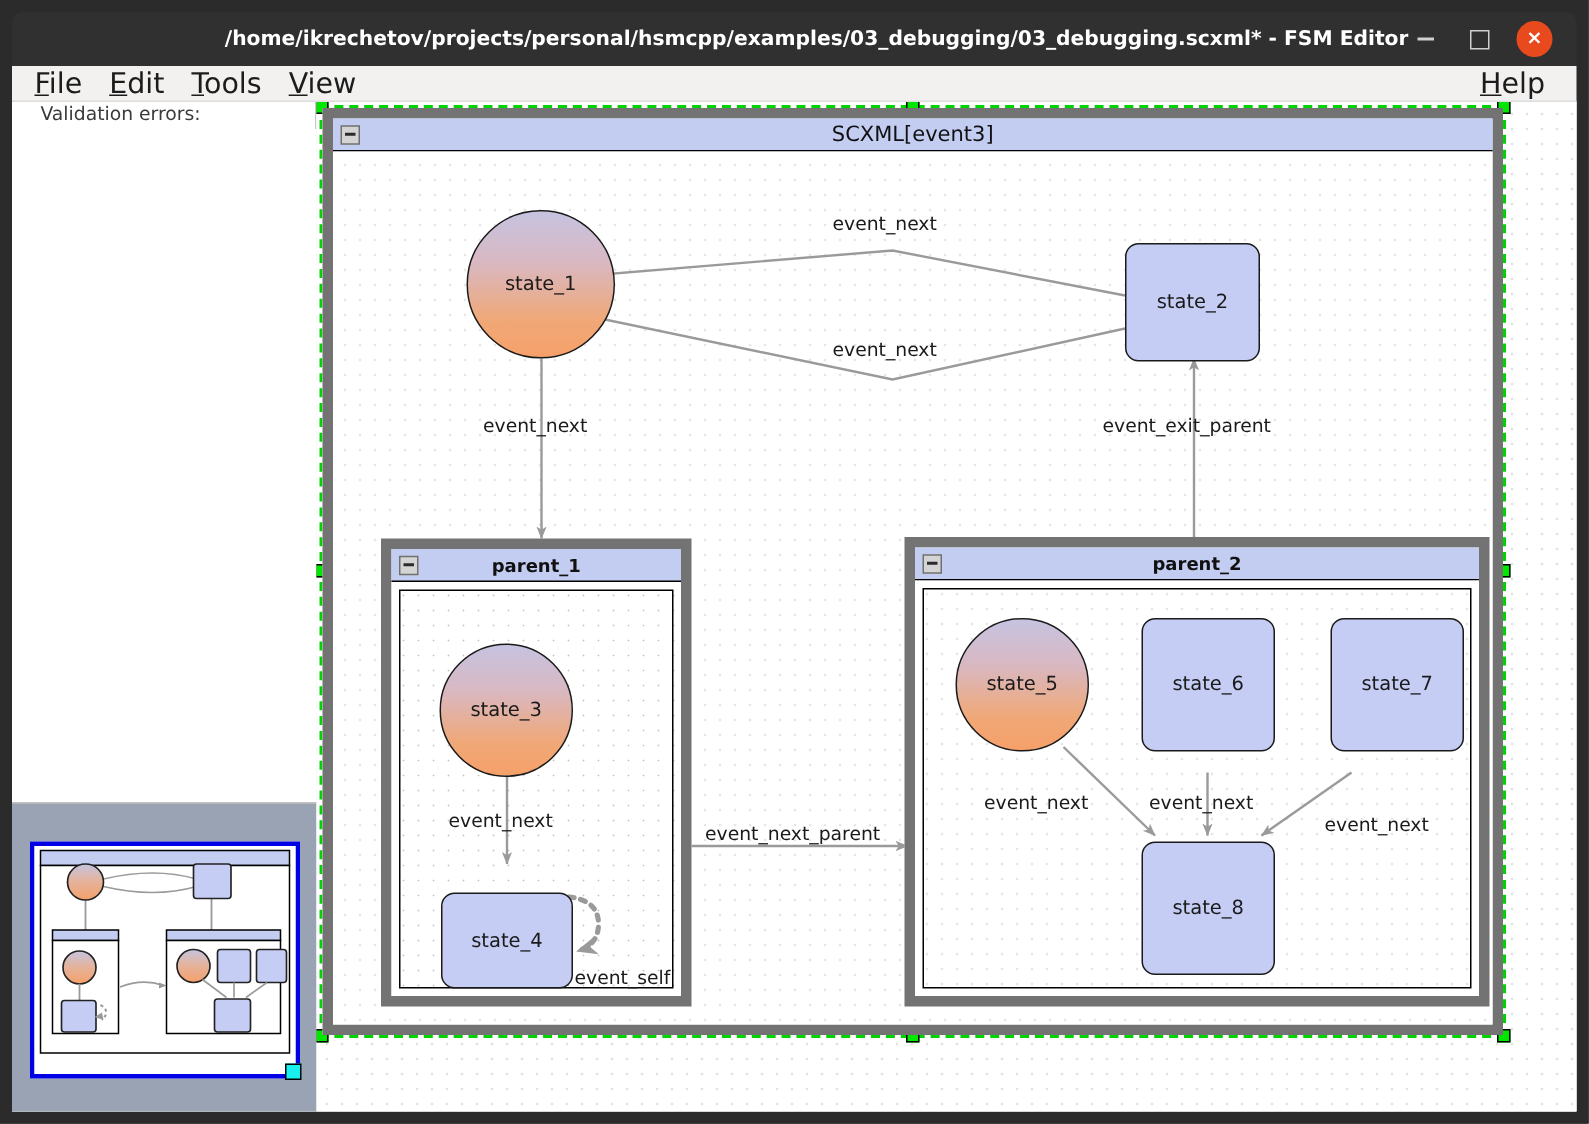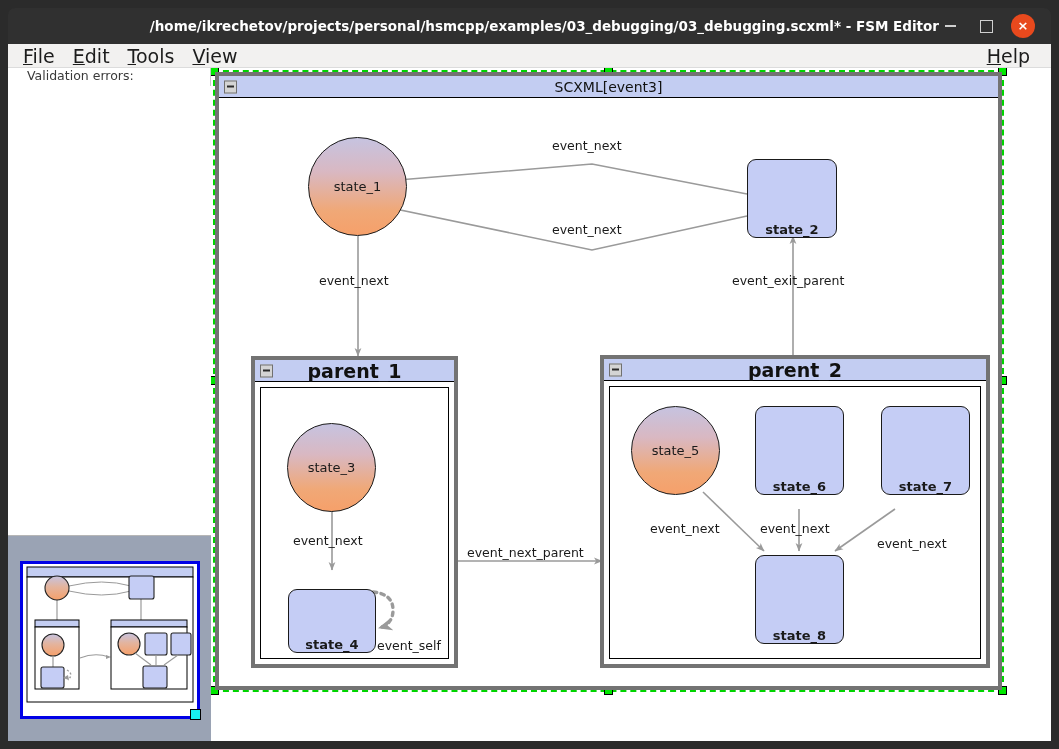--- a/index.html
+++ b/index.html
@@ -146,31 +146,31 @@
     position: absolute;
     width: 9px; height: 9px;
     background: #00e800;
     border: 1px solid #000000;
   }
 
   
   .container-node {
     position: absolute;
     background: #ffffff;
-    border: 4px solid #737373;
+    border: 7px solid #737373;
   }
   .container-header {
     position: relative;
     height: 22px;
     background: #c3cdf2;
     border-bottom: 1px solid #000000;
     display: flex; align-items: center; justify-content: center;
   }
   .container-title {
-    font-size: 19px; font-weight: bold; color: #111111;
+    font-size: 12px; font-weight: bold; color: #111111;
     font-family: "DejaVu Sans", sans-serif;
   }
   #root-node > .container-header > .container-title { font-weight: normal; font-size: 14px; }
   .collapse-btn {
     position: absolute; left: 5px; top: 50%;
     transform: translateY(-50%);
     width: 13px; height: 13px;
     background: #d4d4d4;
     border: 1px solid #707070;
     display: flex; align-items: center; justify-content: center;
@@ -199,21 +199,21 @@
     border-radius: 50%;
     border: 1.4px solid #1a1a1a;
     background: linear-gradient(to bottom, #c6c3e0 0%, #d9b8c2 35%, #f0a877 75%, #f6a06a 100%);
     display: flex; align-items: center; justify-content: center;
   }
   .state-rect {
     position: absolute;
     border-radius: 9px;
     border: 1.4px solid #1a1a1a;
     background: #c5cdf5;
-    display: flex; align-items: flex-end; justify-content: center; font-weight: bold;
+    display: flex; align-items: center; justify-content: center;
   }
   .state-label {
     font-size: 13px; color: #1a1a1a;
     font-family: "DejaVu Sans", sans-serif;
     pointer-events: none;
   }
 
   .edge-label {
     position: absolute;
     font-size: 12.5px; color: #1a1a1a;

